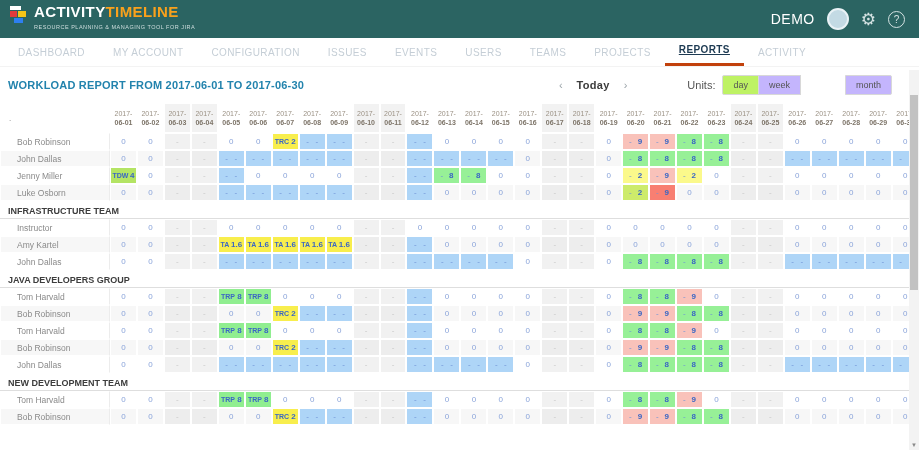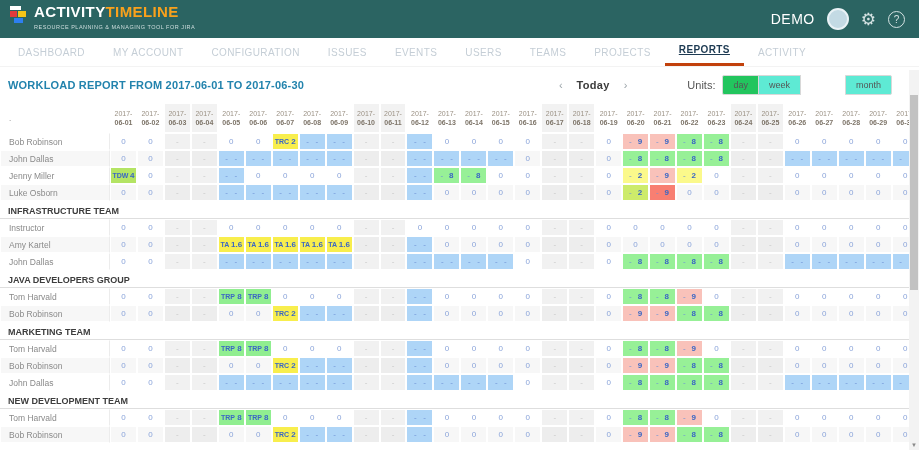--- a/index.html
+++ b/index.html
@@ -37,41 +37,41 @@
 
   
   .report-header { height:36px; display:flex; align-items:center; padding:0 27px 0 8px; }
   .report-title { color:#2283ad; font-size:11px; font-weight:bold; letter-spacing:.2px;}
   .today-nav { margin-left:auto; margin-right:60px; display:flex; align-items:center; gap:14px;}
   .chev { color:#9aa3a8; font-size:11px; cursor:pointer; }
   .today-btn { font-size:11px; font-weight:bold; color:#3c3c3c; letter-spacing:.3px; cursor:pointer;}
   .units { display:flex; align-items:center; gap:8px; }
   .units-label { font-size:11px; color:#555; }
   .unit-group { display:flex; }
-  .unit-btn { font-size:9px; color:#555; background:#5eead4; border:1px solid #d8d8d8;
+  .unit-btn { font-size:9px; color:#555; background:#c4b5fd; border:1px solid #d8d8d8;
     padding:4px 10px; margin-left:-1px; cursor:pointer;}
   .unit-btn:first-child { border-radius:2px 0 0 2px; }
   .unit-btn:last-child { border-radius:0 2px 2px 0;margin-left:44px; }
-  .unit-btn.active { background:#22c55e; }
+  .unit-btn.active { background:#bef264; }
 
   
   table.workload { border-collapse:separate; border-spacing:0; table-layout:fixed;
     width:919px; }
   table.workload col.lab { width:110px; }
   tr.hdr th { height:30px; font-size:7px; font-weight:normal; color:#9b9184;
     text-align:center; vertical-align:middle; line-height:9px; border:1px solid #fff;}
   tr.hdr th .dd { color:#7d7468; font-weight:bold; }
   tr.hdr th.we { background:#f2f2f2; }
   tr.hdr th.label-col { text-align:left; padding-left:8px; color:#777; font-size:8px;}
   tr.team td { height:16px; font-size:9px; font-weight:bold; color:#3d3d3d;
     padding:5px 0 2px 8px; border-bottom:1px solid #dedede; background:#fff;}
   tr.person td { height:17px; font-size:8px; border:1px solid #fff; text-align:center;
     vertical-align:middle; background:#fff; cursor:pointer;}
   tr.person.alt td { background:#f7f7f7; }
-  tr.person td.label-col { text-align:left; padding-left:8px; color:#8a8a8a; font-size:8.5px;
+  tr.person td.label-col { text-align:left; padding-left:16px; color:#8a8a8a; font-size:8.5px;
     border-right:1px solid #ececec; cursor:default;}
   tr.person td.we { background:#f1f1f1; }
   tr.person.alt td.we { background:#ededed; }
   td .z { color:#8aa4da; font-size:8px;}
   td .wd { color:#c8c8c8; font-size:8px;}
   .cellflex { display:flex; justify-content:space-evenly; align-items:center; width:100%;}
   td .d { color:#6e93d6; font-size:8px;}
   td .val { color:#3a66c4; font-size:8px; font-weight:bold;}
   td .lb { color:#3a66c4; font-size:7px; font-weight:bold;}
   td.c-b  { background:#aed5f7 !important; }
@@ -1002,23 +1002,20 @@
           </div>
         </td>
         <td class="we"><span class="wd">-</span></td>
         <td class="we"><span class="wd">-</span></td>
         <td><span class="z">0</span></td>
         <td><span class="z">0</span></td>
         <td><span class="z">0</span></td>
         <td><span class="z">0</span></td>
         <td><span class="z">0</span></td>
       </tr>
-      <tr class="team">
-        <td colspan="31">MARKETING TEAM</td>
-      </tr>
       <tr class="person">
         <td class="label-col">Tom Harvald</td>
         <td><span class="z">0</span></td>
         <td><span class="z">0</span></td>
         <td class="we"><span class="wd">-</span></td>
         <td class="we"><span class="wd">-</span></td>
         <td class="c-gl">
           <div class="cellflex">
             <span class="lb">TRP</span>
             <span class="val">8</span>

